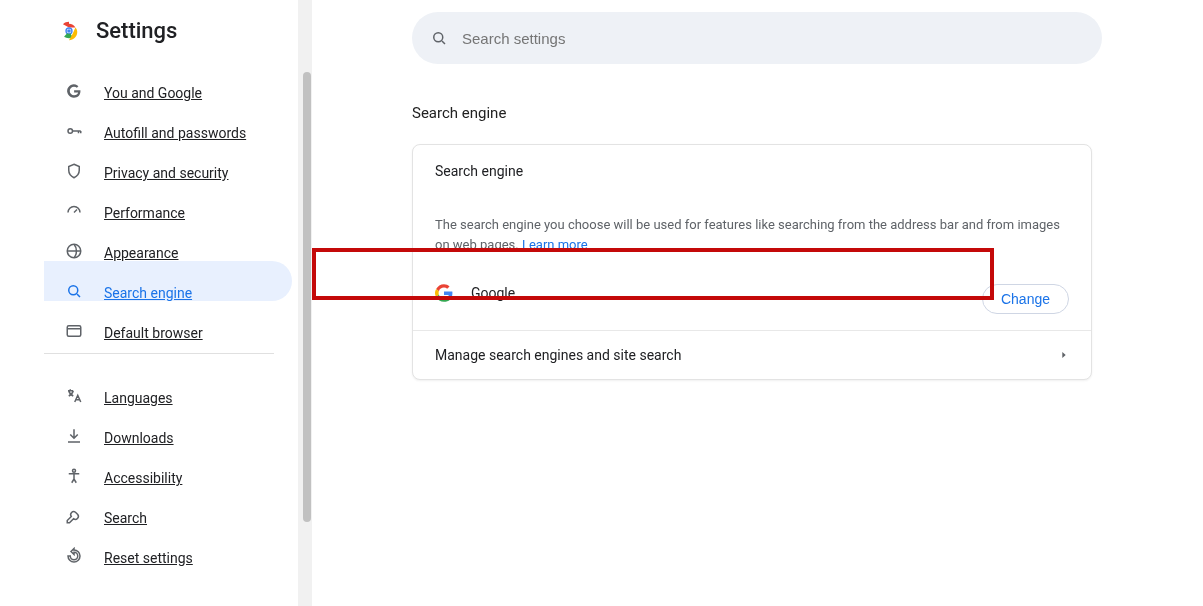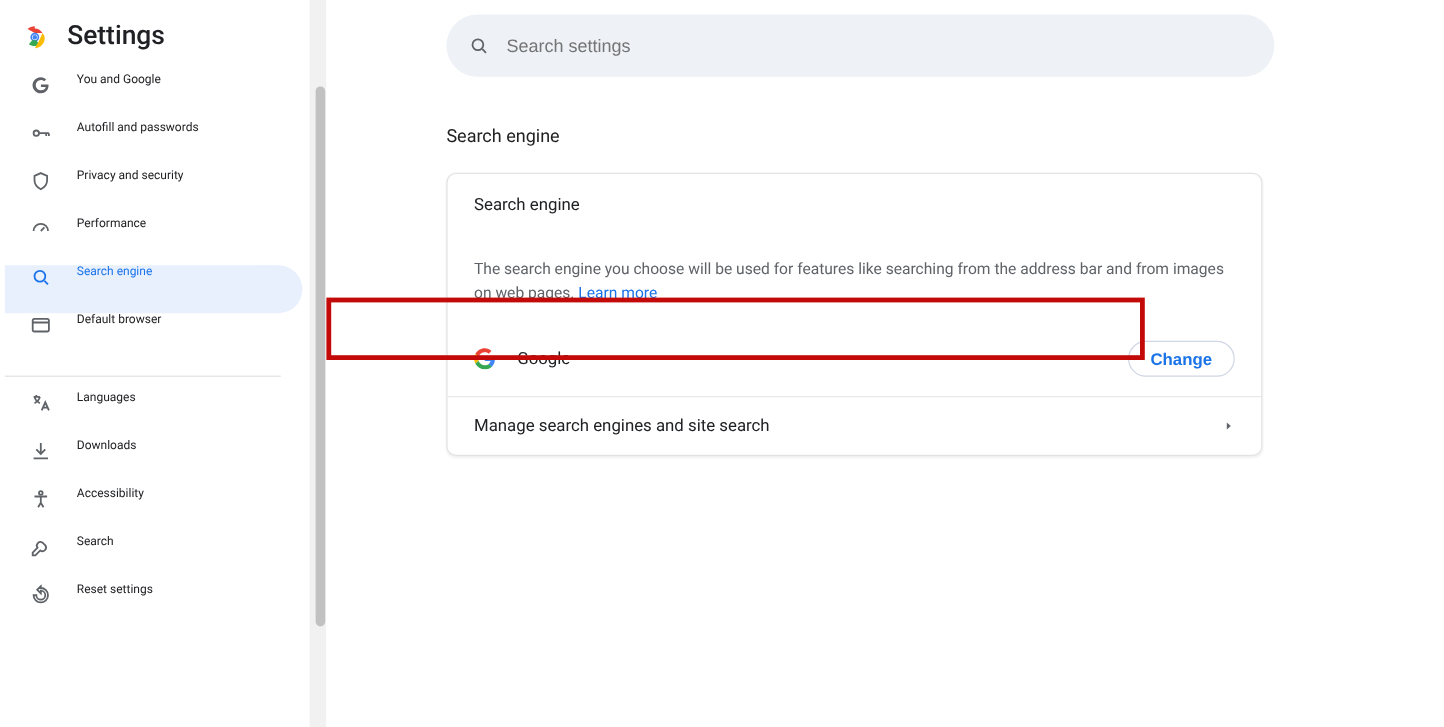--- a/index.html
+++ b/index.html
@@ -17,20 +17,21 @@
     display: flex;
     height: 100%;
   }
   
   .sidebar {
     width: 272px;
     height: 100%;
     border-right: none;
     position: relative;
     overflow-y: auto;
+    margin-left: 40px;
   }
   .sidebar-scroll {
     position: absolute;
     right: 0;
     top: 0;
     width: 14px;
     height: 100%;
     background: #f1f1f1;
   }
   .sidebar-thumb {
@@ -52,28 +53,29 @@
     font-size: 22px;
     font-weight: 500;
     color: #202124;
   }
   .nav {
     padding-left: 4px;
     padding-right: 20px;
   }
   .nav-item {
     display: flex;
-    align-items: flex-start;
+    align-items: flex-end;
     height: 40px;
     padding-left: 20px;
     gap: 20px;
     border-radius: 0 20px 20px 0;
     cursor: pointer;
     color: #202124;
-    font-size: 10px;
+    font-size: 14px;
+    text-decoration: underline;
   }
   .nav-item.active {
     background: #e8f0fe;
     color: #1a73e8;
   }
   .nav-item .icon {
     width: 20px;
     height: 20px;
     display: flex;
     align-items: center;
@@ -143,38 +145,37 @@
     line-height: 1.5;
     margin-top: 36px;
   }
   .link {
     color: #1a73e8;
     text-decoration: underline;
     cursor: pointer;
   }
   .engine-row {
     display: flex;
-    align-items: center;
+    align-items: flex-start;
     justify-content: space-between;
     padding: 12px 22px 16px 22px;
   }
   .engine-left {
     display: flex;
     align-items: center;
     gap: 18px;
   }
   .change-btn {
     border: 1px solid #cfd6e4;
     background: #fff;
     color: #1a73e8;
     border-radius: 18px;
     padding: 6px 18px;
     font-size: 14px;
     cursor: pointer;
-    font-weight: bold;
   }
   .divider {
     height: 1px;
     background: #e8e8e8;
     margin: 0 0;
   }
   .manage-row {
     display: flex;
     align-items: center;
     justify-content: space-between;
@@ -238,20 +239,29 @@
       </div>
       <div class="nav-item">
         <span class="icon">
           <svg width="18" height="18" viewBox="0 0 24 24" fill="none" stroke="currentColor" stroke-width="2">
               <path d="M4 14a8 8 0 1116 0"></path>
               <path d="M12 14l4-4"></path>
             </svg>
         </span>
         <span>Performance</span>
       </div>
+      <div class="nav-item">
+        <span class="icon">
+          <svg width="18" height="18" viewBox="0 0 24 24" fill="none" stroke="currentColor" stroke-width="2">
+              <circle cx="12" cy="12" r="9"></circle>
+              <path d="M3 12h18M12 3a14 14 0 010 18"></path>
+            </svg>
+        </span>
+        <span>Appearance</span>
+      </div>
       <div class="nav-item active">
         <span class="icon">
           <svg width="18" height="18" viewBox="0 0 24 24" fill="none" stroke="currentColor" stroke-width="2">
               <circle cx="11" cy="11" r="6"></circle>
               <path d="M20 20l-4-4"></path>
             </svg>
         </span>
         <span>Search engine</span>
       </div>
       <div class="nav-item">

